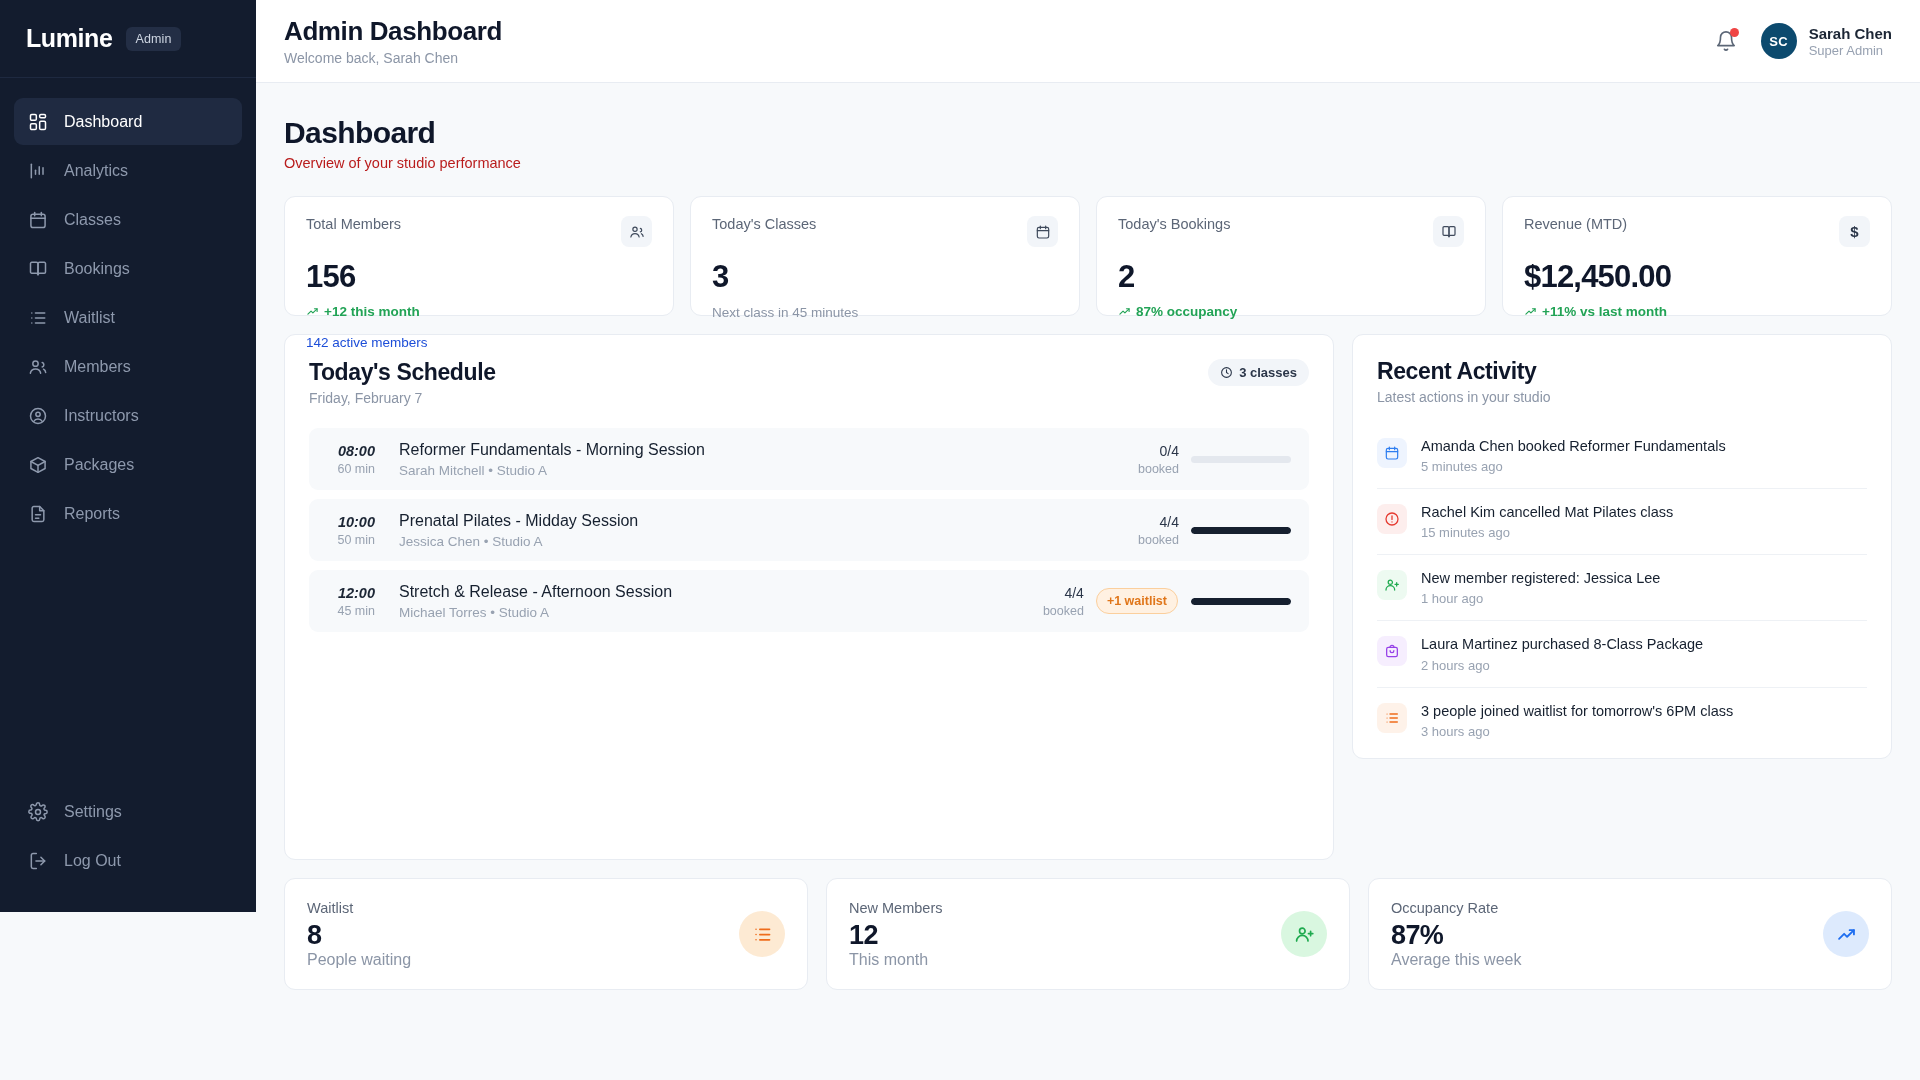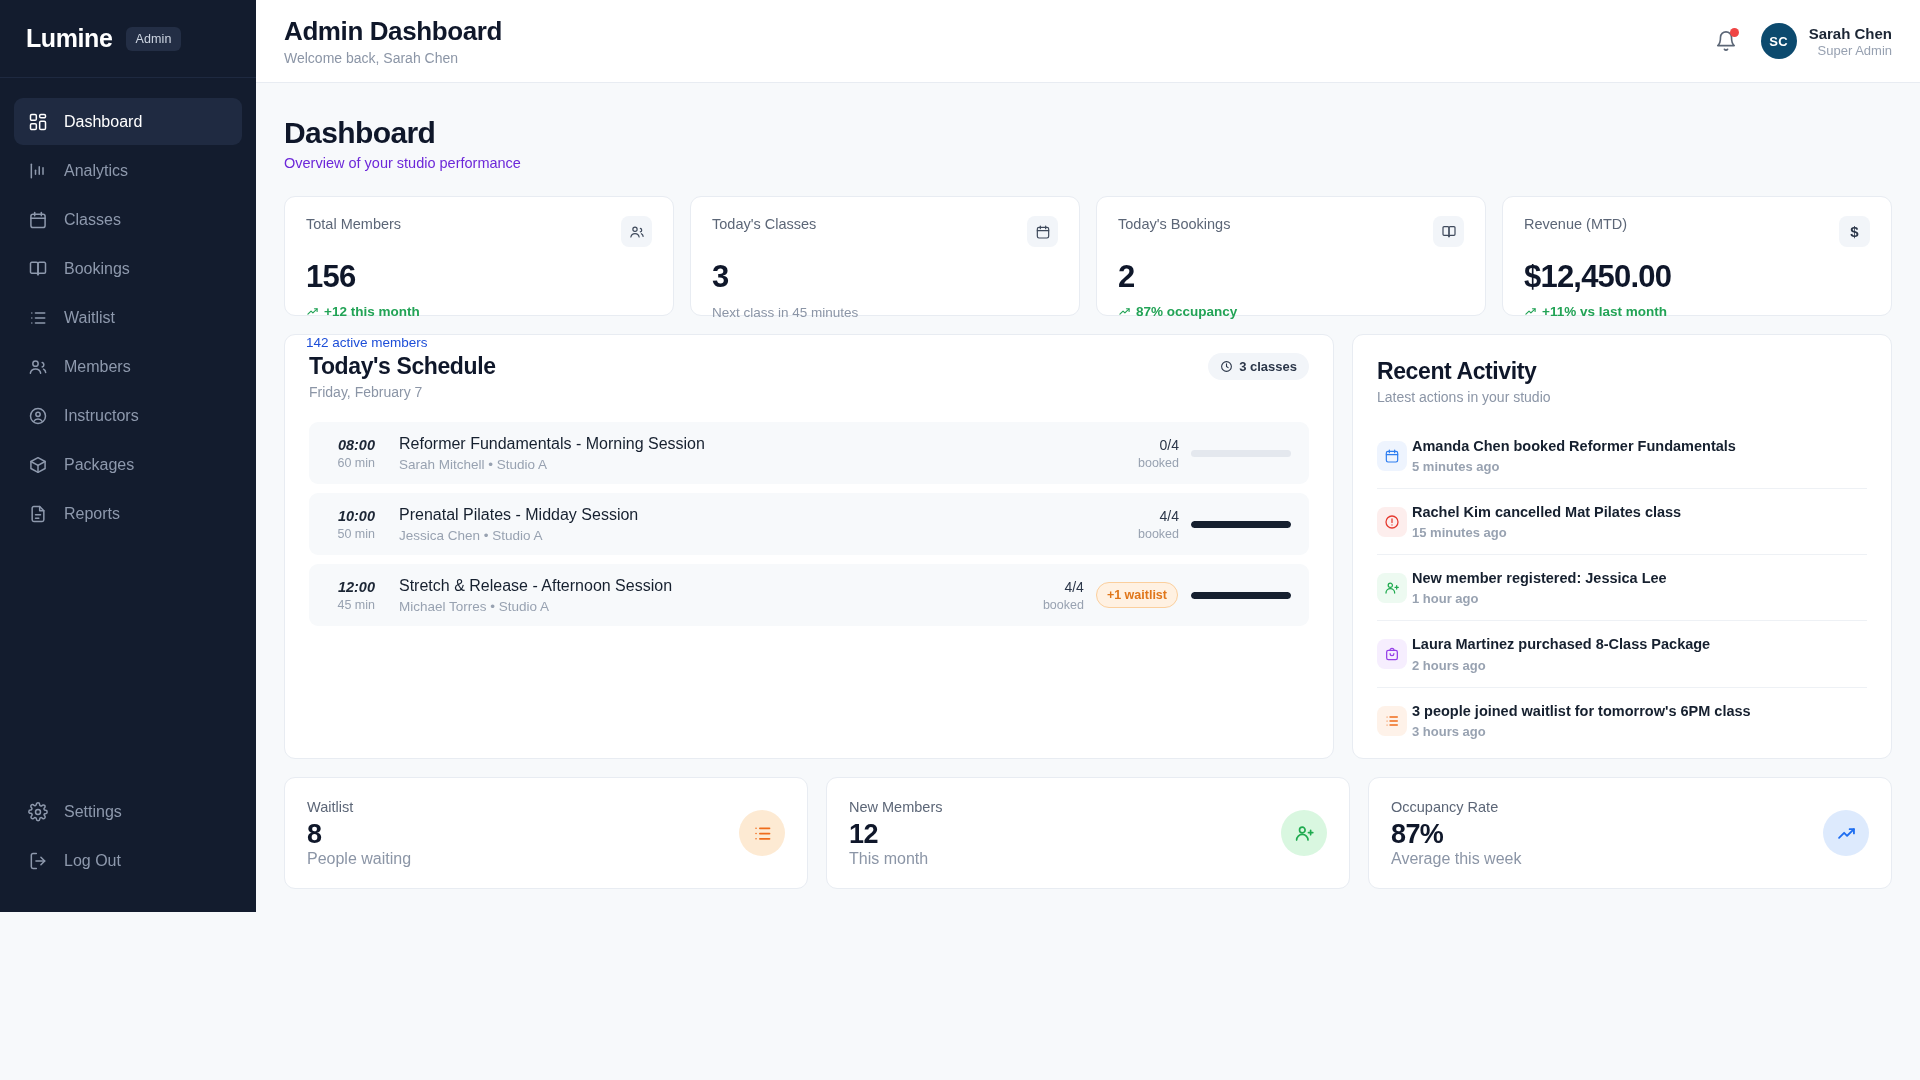--- a/index.html
+++ b/index.html
@@ -54,25 +54,25 @@
   .bell-wrap{ position:relative; width:26px; height:26px; cursor:pointer; }
   .bell-wrap svg{ width:22px; height:22px; display:block; margin:2px; }
   .bell-dot{ position:absolute; top:0px; right:0px; width:9px; height:9px; border-radius:50%; background:#ef4444; }
   .user-box{ display:flex; align-items:center; gap:12px; cursor:pointer; }
   .avatar{
     width:36px; height:36px; border-radius:50%; background:#0c4a6e;
     color:#fff; font-size:13px; font-weight:700;
     display:flex; align-items:center; justify-content:center; letter-spacing:.4px;
   }
   .u-name{ font-size:15px; font-weight:700; color:#1c2635; }
-  .u-role{ font-size:13px; color:#97a1b1; margin-top:1px;text-align:right; }
+  .u-role{ font-size:13px; color:#97a1b1; margin-top:1px; }
 
   .content{ flex:1 1 auto; overflow:hidden; padding:33px 28px 0 28px; }
   .pg-title{ font-size:30px; font-weight:700; color:#0f172a; letter-spacing:-.6px; }
-  .pg-sub{ font-size:14.5px; color:#6d28d9; margin-top:5px; }
+  .pg-sub{ font-size:14.5px; color:#b91c1c; margin-top:5px; }
 
   
   .stat-row{ display:flex; gap:16px; margin-top:25px; }
   .stat-card{
     flex:1 1 0; background:#fff; border:1px solid #e8ecf2; border-radius:11px;
     padding:19px 21px 21px 21px; height:120px; position:relative;
   }
   .stat-head{ display:flex; align-items:flex-start; justify-content:space-between; }
   .stat-label{ font-size:14.5px; color:#5c6677; }
   .stat-ico{
@@ -83,21 +83,21 @@
   .stat-ico .dollar{ font-size:15px; font-weight:700; color:#2b3649; line-height:1; }
   .stat-value{ font-size:31px; font-weight:700; color:#0f172a; margin-top:12px; letter-spacing:-.8px; }
   .stat-delta{ display:flex; align-items:center; gap:5px; font-size:13.5px; color:#22a356; margin-top:9px; font-weight:600; }
   .stat-delta svg{ width:13px; height:13px; display:block; }
   .stat-note{ font-size:13.5px; color:#1d4ed8; margin-top:16px; }
   .stat-note.plain{ color:#8b95a6; font-weight:400; margin-top:10px; }
 
   
   .mid-row{ display:flex; gap:18px; margin-top:18px; }
   .panel{ background:#fff; border:1px solid #e8ecf2; border-radius:11px; }
-  .sched{ flex:1 1 0; padding:18px 24px 24px 24px; height:425px; }
+  .sched{ flex:1 1 0; padding:24px 24px 24px 24px; height:526px; }
   .sched-head{ display:flex; align-items:flex-start; justify-content:space-between; }
   .sched-title{ font-size:23px; font-weight:700; color:#0f172a; letter-spacing:-.4px; }
   .sched-date{ font-size:14px; color:#8b95a6; margin-top:4px; }
   .chip{
     display:flex; align-items:center; gap:6px;
     background:#f2f5f9; border-radius:999px; padding:6px 12px;
     font-size:13px; font-weight:700; color:#2b3649;
   }
   .chip svg{ width:13px; height:13px; display:block; }
 
@@ -121,21 +121,21 @@
     padding:5px 10px; margin-right:13px; white-space:nowrap;
   }
   .pbar{ width:100px; height:7px; border-radius:999px; background:#e4e8ee; overflow:hidden; flex:0 0 100px; }
   .pbar > i{ display:block; height:100%; border-radius:999px; background:#16202f; }
 
   
   .act{ width:540px; flex:0 0 540px; padding:23px 24px 10px 24px; height:425px; }
   .act-title{ font-size:23px; font-weight:700; color:#0f172a; letter-spacing:-.4px; }
   .act-sub{ font-size:14px; color:#8b95a6; margin-top:4px; }
   .act-list{ margin-top:18px; }
-  .act-item{ display:flex; align-items:center; gap:5px; padding:14px 0; border-bottom:1px solid #eef1f5;font-weight:bold; }
+  .act-item{ display:flex; align-items:flex-start; gap:14px; padding:14px 0; border-bottom:1px solid #eef1f5; }
   .act-item:last-child{ border-bottom:none; }
   .act-ico{
     width:30px; height:30px; flex:0 0 30px; border-radius:8px;
     display:flex; align-items:center; justify-content:center; margin-top:1px;
   }
   .act-ico svg{ width:16px; height:16px; display:block; }
   .act-text{ font-size:14.5px; color:#16202f; line-height:1.25; }
   .act-time{ font-size:13px; color:#98a2b1; margin-top:4px; }
 
   

